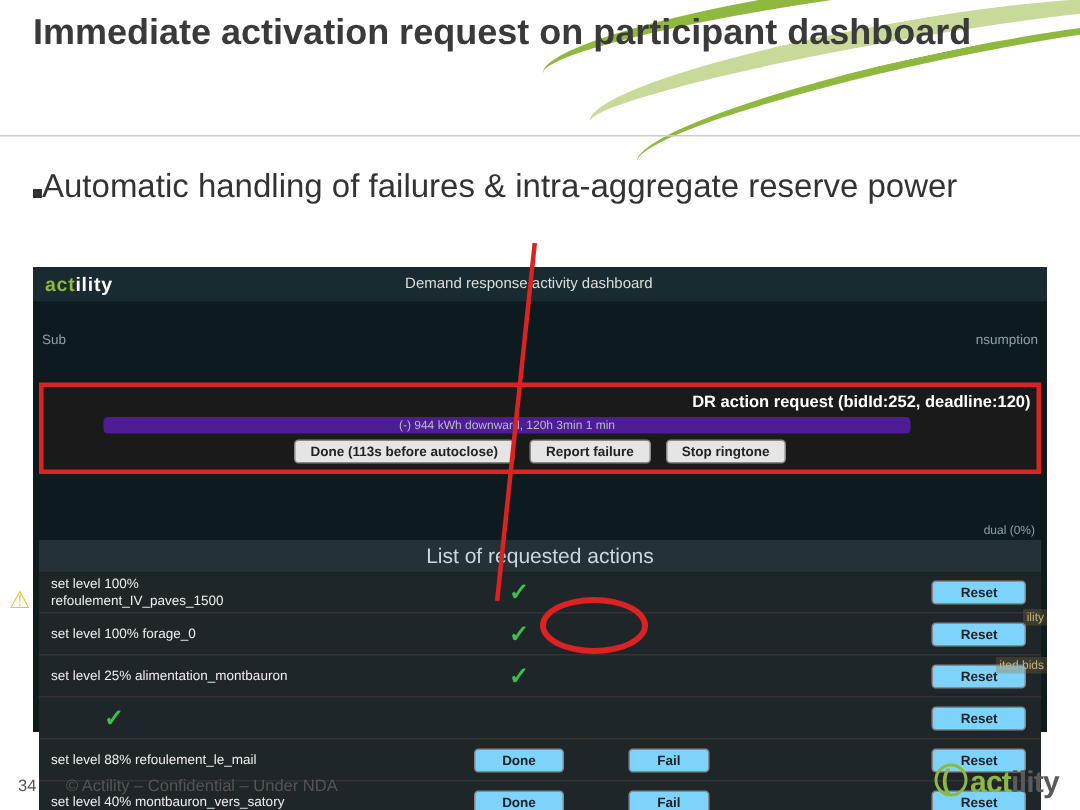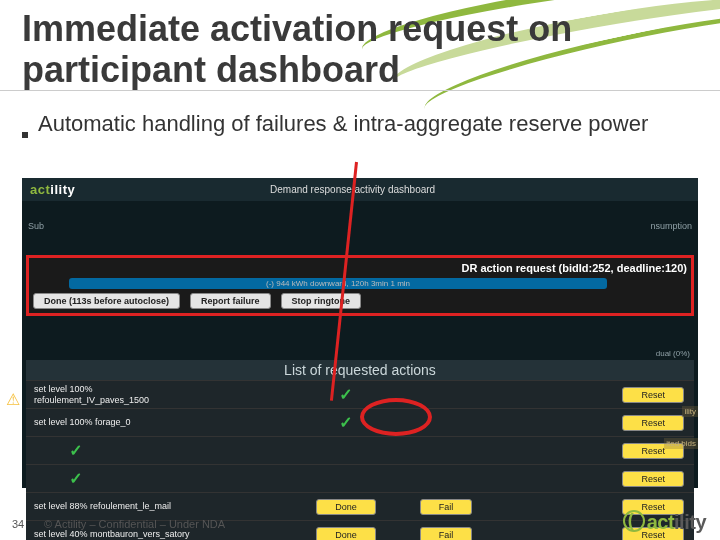--- a/index.html
+++ b/index.html
@@ -4,50 +4,50 @@
 <style>
 * { margin: 0; padding: 0; box-sizing: border-box; }
 body { width: 720px; height: 540px; background: #fff; font-family: Arial, sans-serif; position: relative; overflow: hidden; }
 
 
 .swoosh { position: absolute; top: -20px; right: -60px; width: 420px; height: 140px; pointer-events: none; }
 .swoosh .s1 { position: absolute; top: 10px; left: 0; width: 420px; height: 60px; border-top: 8px solid #8fb83f; border-radius: 50% 50% 0 0; transform: rotate(-8deg); }
 .swoosh .s2 { position: absolute; top: 35px; left: 30px; width: 420px; height: 60px; border-top: 12px solid #c8da9a; border-radius: 50% 50% 0 0; transform: rotate(-10deg); }
 .swoosh .s3 { position: absolute; top: 55px; left: 60px; width: 420px; height: 60px; border-top: 5px solid #8fb83f; border-radius: 50% 50% 0 0; transform: rotate(-12deg); }
 
-.slide-title { position: absolute; top: 8px; left: 22px; font-size: 36px; font-weight: bold; color: #3a3a3a; line-height: 1.15; }
+.slide-title { position: absolute; top: 8px; left: 22px; font-size: 24px; font-weight: bold; color: #3a3a3a; line-height: 1.15; }
 .title-underline { position: absolute; top: 90px; left: 0; width: 720px; height: 1px; background: #ccc; }
 
-.bullet-row { position: absolute; top: 110px; left: 22px; display: flex; align-items: flex-end; gap: 10px; }
+.bullet-row { position: absolute; top: 110px; left: 22px; display: flex; align-items: center; }
 .bullet-dot { width: 6px; height: 6px; background: #333; margin-top: 10px; flex: 0 0 auto; }
 .bullet-text { font-size: 22px; color: #333; line-height: 1.25; max-width: 640px; }
 
 
 .dash-wrap { position: absolute; top: 178px; left: 22px; width: 676px; height: 310px; background: #0d1b1f; font-size: 10px; color: #ddd; }
 .dash-top { background: #192a30; padding: 4px 8px; display: flex; align-items: center; justify-content: space-between; }
 .brand { color: #8fb83f; font-weight: bold; font-size: 13px; letter-spacing: 0.5px; }
 .brand .lity { color: #fff; }
 
 .action-req { margin: 4px 4px 0 4px; background: #1a1a1a; border: 3px solid #d22; padding: 2px 4px 4px 4px; }
 .action-req .ar-title { text-align: right; color: #fff; font-weight: bold; font-size: 11px; padding: 2px 0 4px 0; }
-.ar-sub { text-align: center; font-size: 8px; color: #bbb; background: #0369a1; border-radius: 3px; padding: 1px 0; margin: 0 80px 4px 36px; }
-.ar-btns { display: flex; gap: 10px; }
+.ar-sub { text-align: center; font-size: 8px; color: #bbb; background: #4c1d95; border-radius: 3px; padding: 1px 0; margin: 0 80px 4px 36px; }
+.ar-btns { display: flex; justify-content: center; gap: 10px; }
 .btn { background: #e5e5e5; color: #222; border: 1px solid #888; border-radius: 3px; font-size: 9px; padding: 2px 10px; font-weight: bold; cursor: pointer; }
 .btn-dark { background: #777; color: #fff; border-color: #555; }
 
 .list-header { text-align: center; background: #243238; color: #cbd7da; font-size: 14px; padding: 2px 0; margin: 2px 4px 0 4px; }
 
 .actions { margin: 0 4px; }
 .row { display: flex; align-items: center; border-top: 1px solid #333; height: 28px; background: #1e262a; }
 .row .label { flex: 0 0 270px; padding: 0 8px; color: #eee; font-size: 9px; line-height: 1.15; }
 .row .status { flex: 0 0 100px; text-align: center; }
 .row .spacer { flex: 0 0 100px; text-align: center; }
 .row .reset { flex: 1; text-align: right; padding-right: 10px; }
 .check { color: #3cc04c; font-size: 16px; font-weight: bold; }
-.rbtn { background: #fde047; color: #222; border: 1px solid #888; border-radius: 3px; font-size: 9px; padding: 2px 18px; font-weight: normal; cursor: pointer; }
+.rbtn { background: #7dd3fc; color: #222; border: 1px solid #888; border-radius: 3px; font-size: 9px; padding: 2px 18px; font-weight: bold; cursor: pointer; }
 
 .warn { position: absolute; left: 6px; top: 312px; width: 18px; height: 18px; color: #f6c141; font-size: 16px; }
 
 
 .red-line { position: absolute; border-left: 3px solid #d22; }
 .red-circle { position: absolute; border: 4px solid #d22; border-radius: 50%; }
 
 
 .side-hint { position: absolute; right: 0; font-size: 8px; color: #c6b27d; background: rgba(130,110,60,0.3); padding: 1px 2px; }
 
@@ -111,20 +111,21 @@
       <div class="spacer"></div>
       <div class="reset"><button class="rbtn">Reset</button></div>
     </div>
     <div class="row">
       <div class="label">set level 100% forage_0</div>
       <div class="status"><span class="check">✓</span></div>
       <div class="spacer"></div>
       <div class="reset"><button class="rbtn">Reset</button></div>
     </div>
     <div class="row">
+      <div class="label">set level 25% alimentation_montbauron</div>
       <div class="status"><span class="check">✓</span></div>
       <div class="spacer"></div>
       <div class="reset"><button class="rbtn">Reset</button></div>
     </div>
     <div class="row">
       <div class="status"><span class="check">✓</span></div>
       <div class="spacer"></div>
       <div class="reset"><button class="rbtn">Reset</button></div>
     </div>
     <div class="row">

